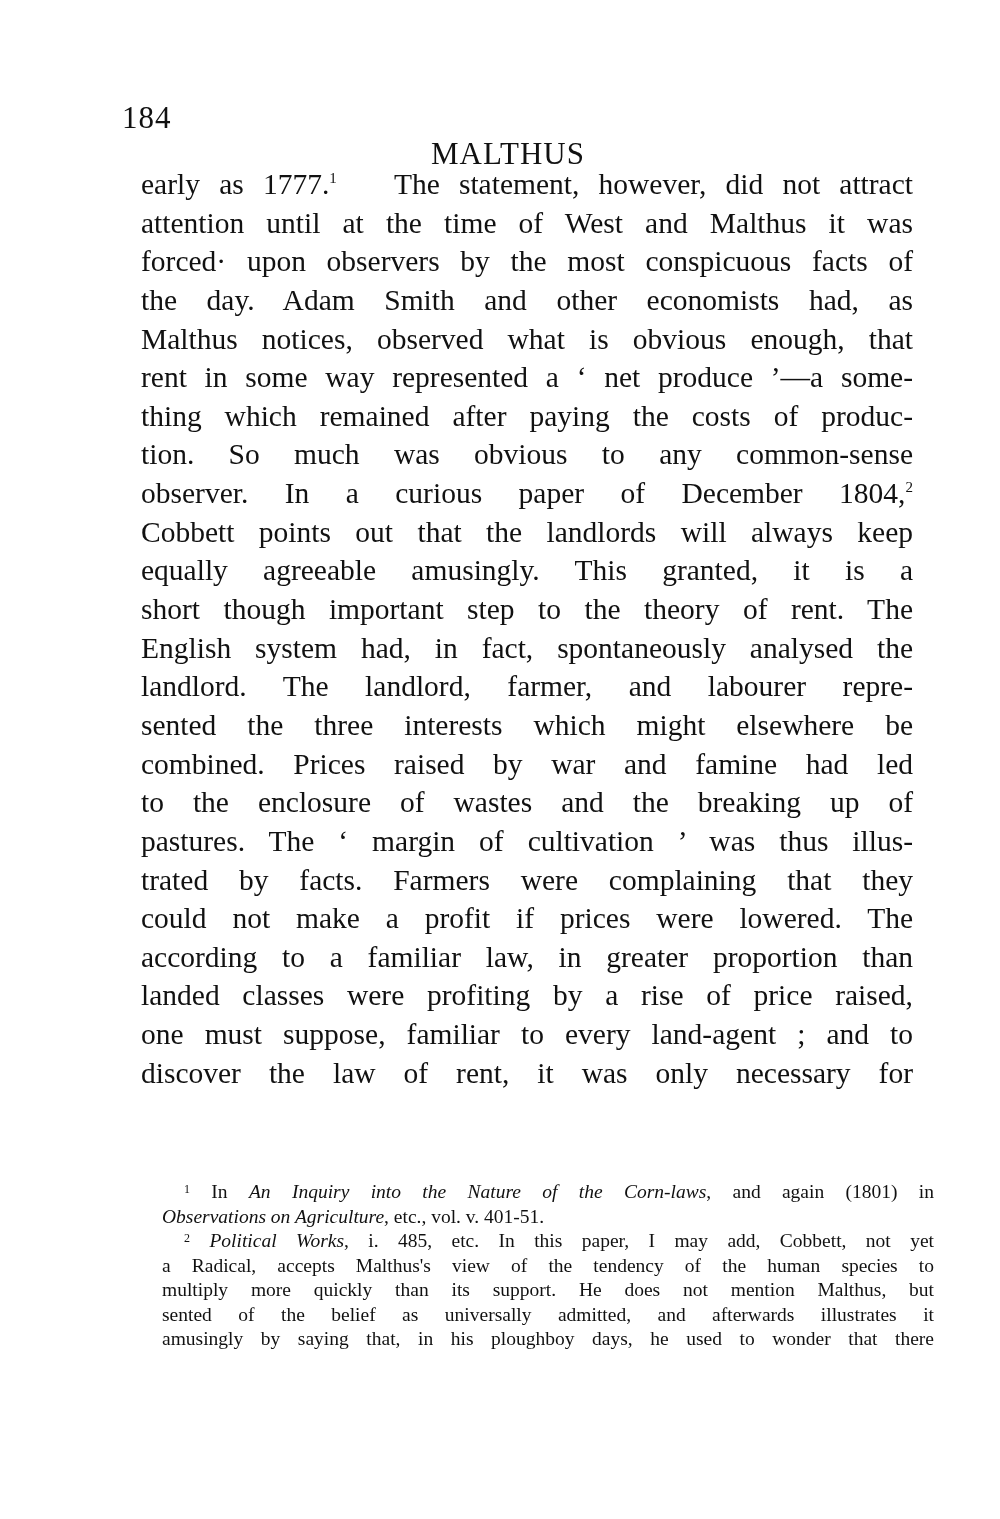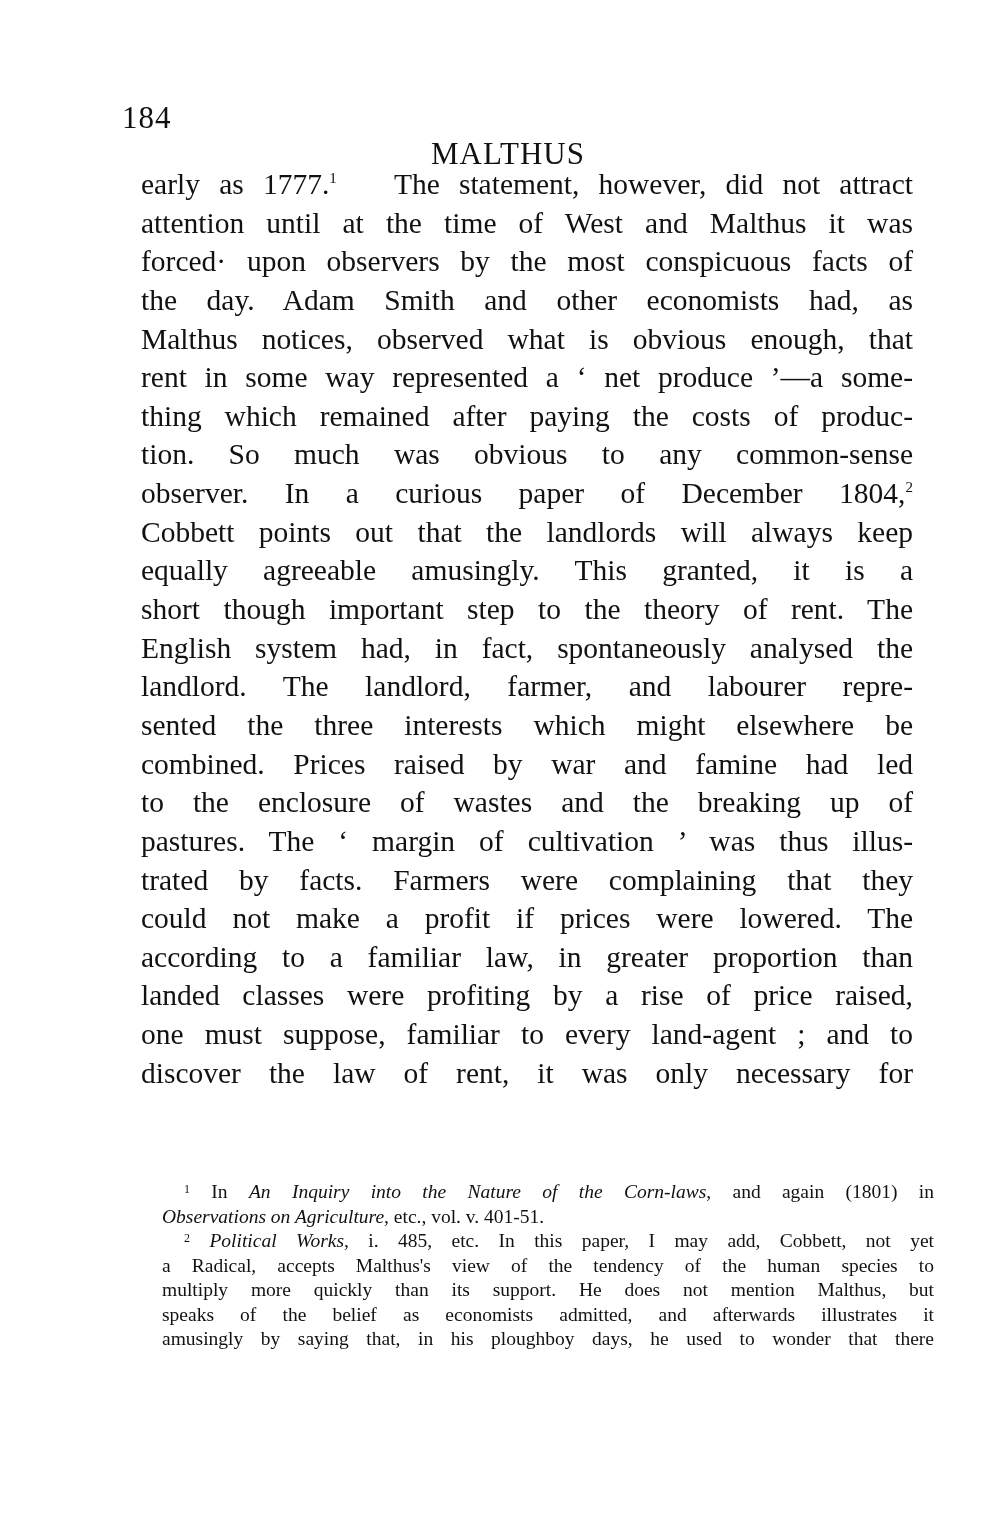--- a/index.html
+++ b/index.html
@@ -54,15 +54,15 @@
   <span class="line">one must suppose, familiar to every land-agent ; and to</span>
   <span class="line">discover the law of rent, it was only necessary for</span>
 </div>
 
 <div class="footnotes">
   <span class="fn-line indent"><sup>1</sup> <span>In </span><i>An Inquiry into the Nature of the Corn-laws</i><span>, and again (1801) in</span></span>
   <span class="fn-line end"><i>Observations on Agriculture</i><span>, etc., vol. v. 401-51.</span></span>
   <span class="fn-line indent"><sup>2</sup> <i>Political Works</i><span>, i. 485, etc.  In this paper, I may add, Cobbett, not yet</span></span>
   <span class="fn-line">a Radical, accepts Malthus's view of the tendency of the human species to</span>
   <span class="fn-line">multiply more quickly than its support.  He does not mention Malthus, but</span>
-  <span class="fn-line">speaks of the belief as economists admitted, and afterwards illustrates it</span>
+  <span class="fn-line">sented of the belief as universally admitted, and afterwards illustrates it</span>
   <span class="fn-line">amusingly by saying that, in his ploughboy days, he used to wonder that there</span>
 </div>
 
 </body></html>

